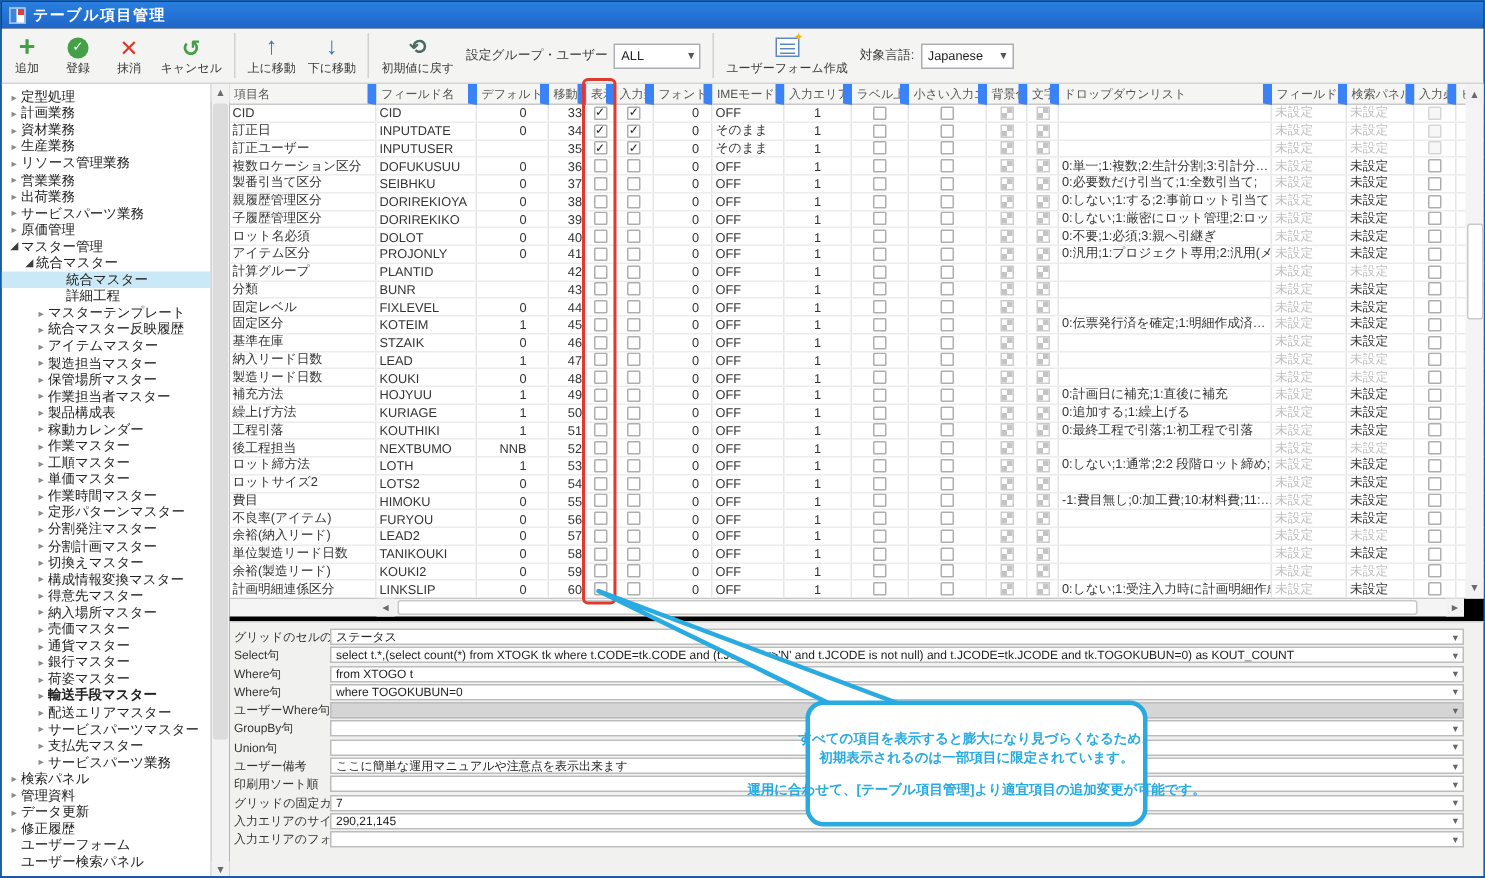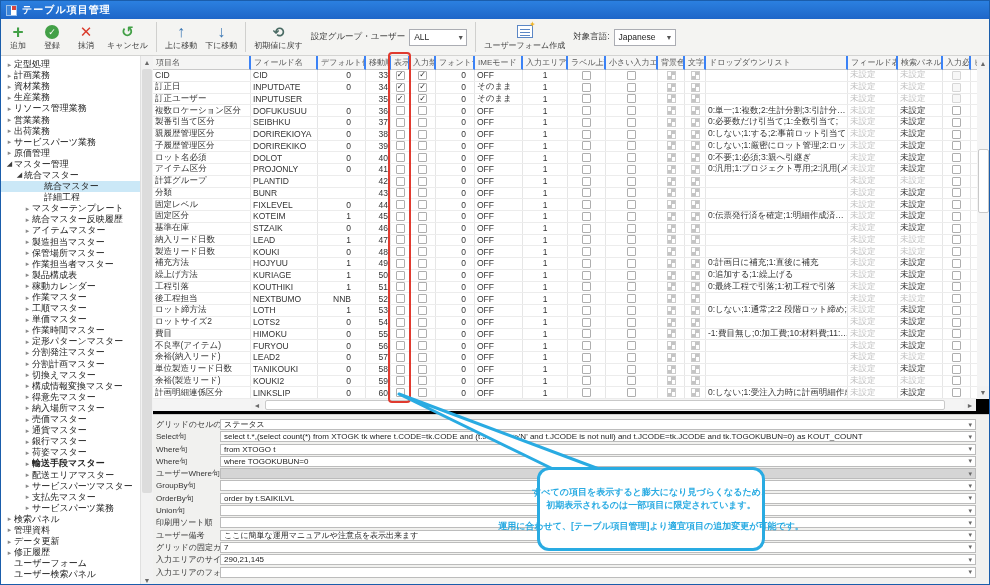--- a/index.html
+++ b/index.html
@@ -45,21 +45,21 @@
   .arr.e{color:#3c3c3c;font-size:7px;}
   .ti.sel{background:var(--sel-blue,#cbe8f7);}
   
   #sbscroll{position:absolute;left:140px;top:55px;width:12px;height:530px;background:#f2f2f2;}
   .sbtn{position:absolute;left:0;width:12px;height:12px;background:#f2f2f2;color:#6a6a6a;
     font-size:7px;display:flex;align-items:center;justify-content:center;}
   #sbthumb{position:absolute;left:1px;top:13px;width:10px;height:424px;background:#dcdcdc;border-radius:2px;}
   
   #grid{position:absolute;left:152px;top:55px;width:838px;height:343px;overflow:hidden;background:#fff;}
   #ghead{display:flex;height:14px;}
-  .gh{flex:none;background:#f5f5f4;border-right:2px solid #3b82f6;border-bottom:1px solid #c9c9c9;
+  .gh{flex:none;background:#f5f5f4;border-right:6px solid #3b82f6;border-bottom:1px solid #c9c9c9;
       font-size:8px;color:#555;display:flex;align-items:center;padding-left:3px;overflow:hidden;white-space:nowrap;}
   .gr{display:flex;height:11.75px;border-bottom:1px solid #ececec;}
   .gc{flex:none;border-right:1px solid #e6e6e6;font-size:8.5px;color:#333;display:flex;align-items:center;
       overflow:hidden;white-space:nowrap;padding:0 2px;}
   .num{justify-content:flex-end;}
   .ctr{justify-content:center;}
   .gray{color:#bfbfbf;}
   .cb{width:9px;height:9px;border:1px solid #aeaeae;background:#fff;border-radius:1px;
       display:flex;align-items:center;justify-content:center;font-size:8px;color:#222;line-height:8px;}
   .cb.gr2{border-color:#d6d6d6;background:#f7f7f7;}
@@ -1389,48 +1389,41 @@
         </div>
       </div>
       <div class="drow">
         <div class="dlabel">GroupBy句</div>
         <div class="dfield">
           <span class="dval"></span>
           <span class="darr">▾</span>
         </div>
       </div>
       <div class="drow">
-        <div class="dlabel">OrderBy句</div>
-        <div class="dfield">
-          <span class="dval">order by t.SAIKILVL</span>
-          <span class="darr">▾</span>
-        </div>
-      </div>
-      <div class="drow">
         <div class="dlabel">Union句</div>
         <div class="dfield">
           <span class="dval"></span>
+          <span class="darr">▾</span>
+        </div>
+      </div>
+      <div class="drow">
+        <div class="dlabel">ユーザー備考</div>
+        <div class="dfield">
+          <span class="dval">ここに簡単な運用マニュアルや注意点を表示出来ます</span>
           <span class="darr">▾</span>
         </div>
       </div>
       <div class="drow">
         <div class="dlabel">印刷用ソート順</div>
         <div class="dfield">
           <span class="dval"></span>
           <span class="darr">▾</span>
         </div>
       </div>
       <div class="drow">
-        <div class="dlabel">ユーザー備考</div>
-        <div class="dfield">
-          <span class="dval">ここに簡単な運用マニュアルや注意点を表示出来ます</span>
-          <span class="darr">▾</span>
-        </div>
-      </div>
-      <div class="drow">
         <div class="dlabel">グリッドの固定カラム数</div>
         <div class="dfield">
           <span class="dval">7</span>
           <span class="darr">▾</span>
         </div>
       </div>
       <div class="drow">
         <div class="dlabel">入力エリアのサイズ</div>
         <div class="dfield">
           <span class="dval">290,21,145</span>

